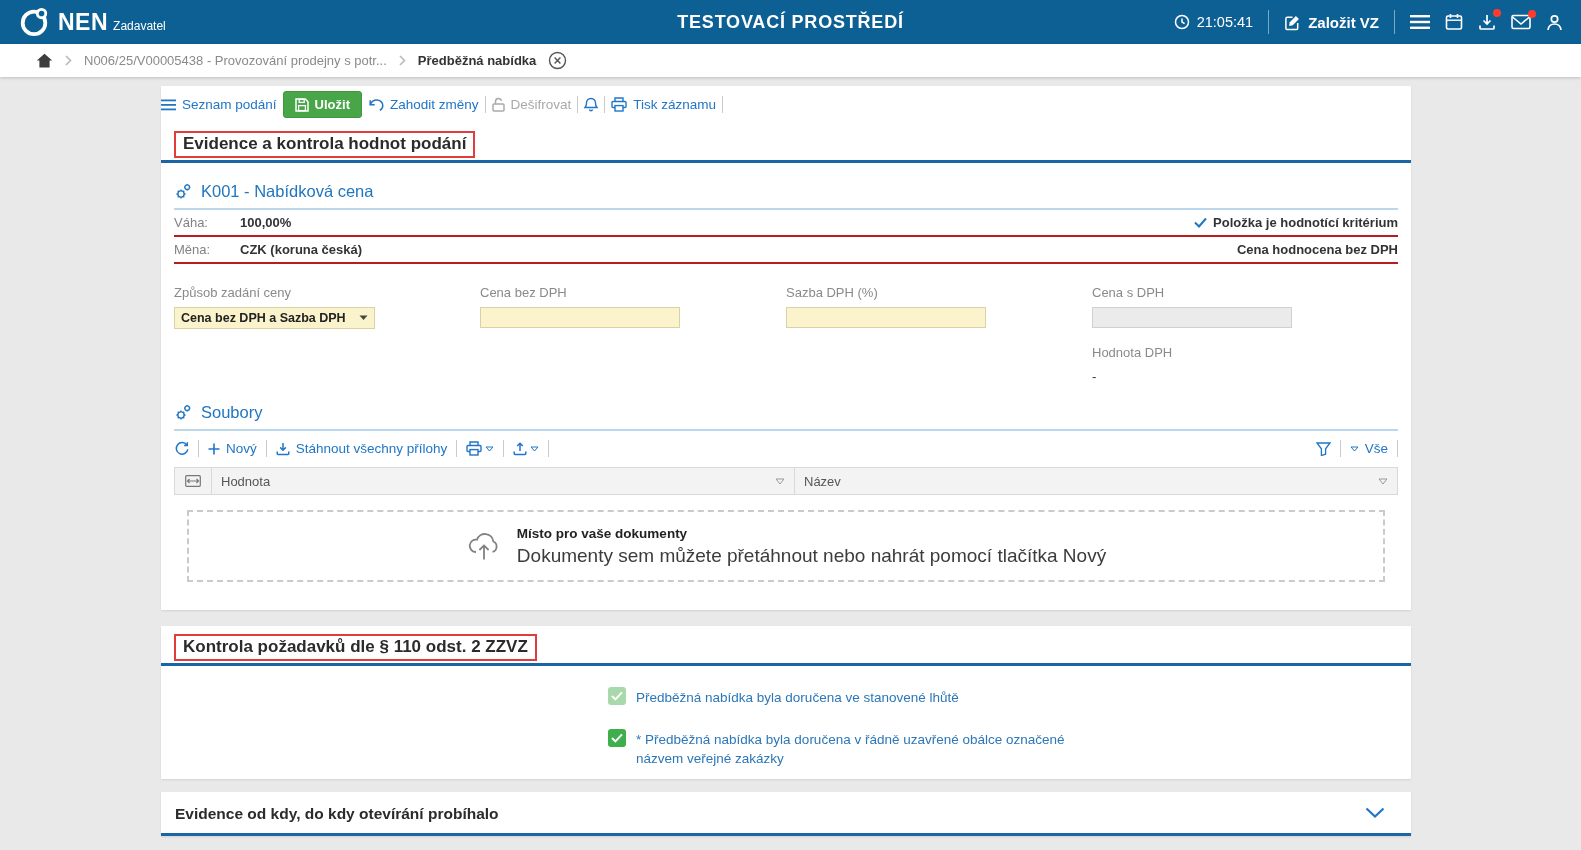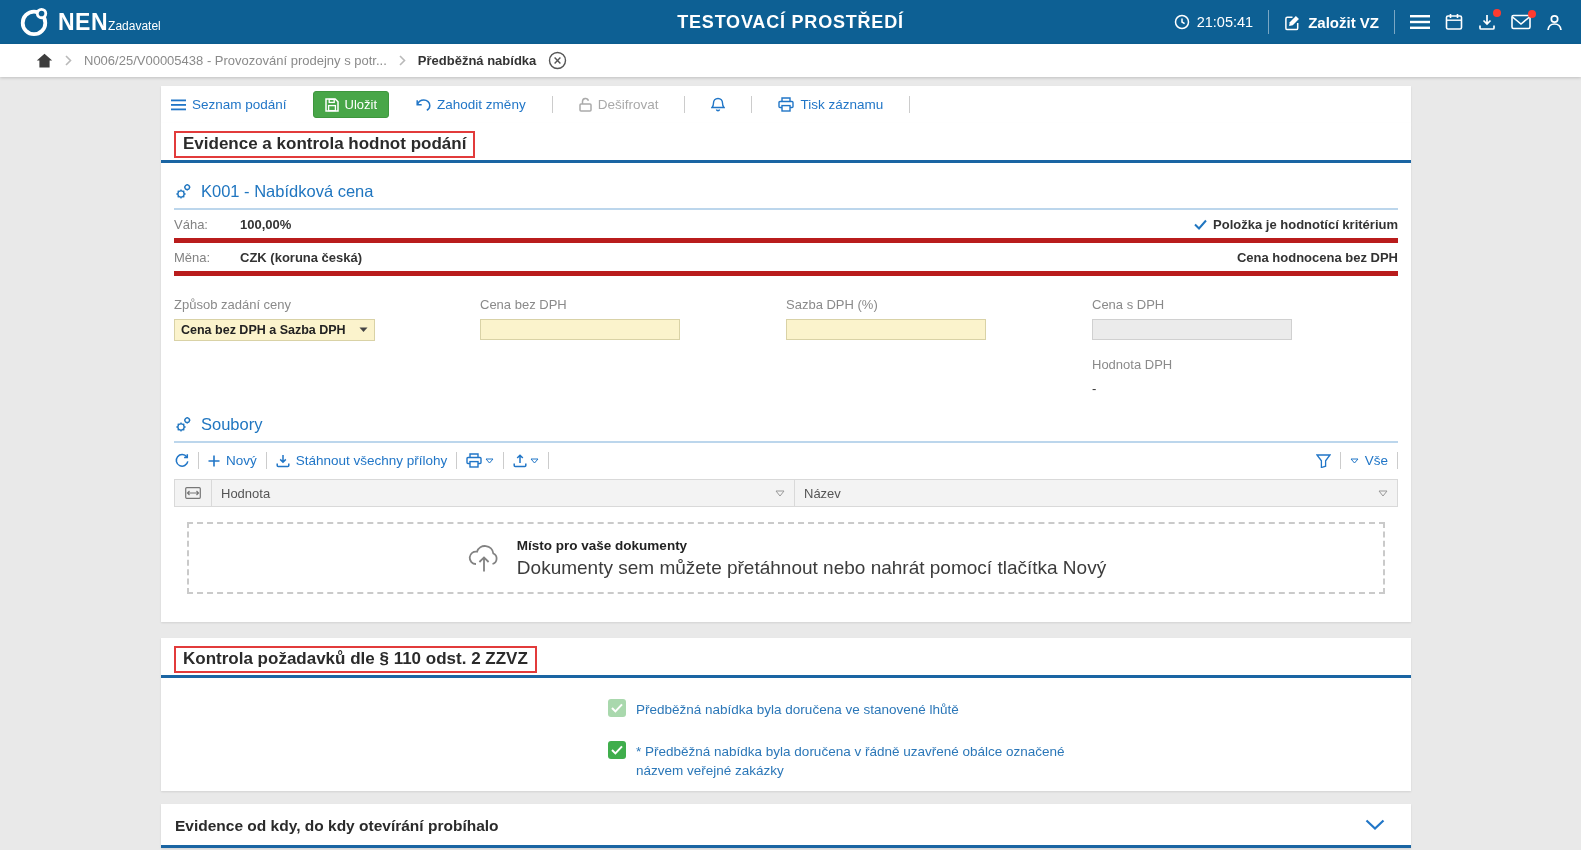--- a/index.html
+++ b/index.html
@@ -6,56 +6,56 @@
   body {
     width: 1581px; height: 850px; overflow: hidden;
     background: #e9e9e9; color: #333;
     font-family: "Liberation Sans", sans-serif; font-size: 13px;
   }
   svg { display: block; }
 
   
   .topbar { height: 44px; background: #0d6094; display: flex; align-items: center; padding: 0 18px; position: relative; color: #fff; }
   .brand { display: flex; align-items: center; gap: 8px; }
-  .brand-text { display: flex; align-items: flex-end; }
+  .brand-text { display: flex; align-items: flex-end; gap: 5px; }
   .brand-name { font-size: 23px; font-weight: bold; letter-spacing: .5px; line-height: 1; }
   .brand-sub { font-size: 12px; margin-bottom: 1px; }
   .env-title { position: absolute; left: 50%; top: 50%; transform: translate(-50%,-50%); font-size: 18px; font-weight: bold; letter-spacing: .8px; white-space: nowrap; }
   .topbar-right { margin-left: auto; display: flex; align-items: center; gap: 15px; }
   .tb-divider { width: 1px; height: 24px; background: rgba(255,255,255,.45); }
   .time-box { display: flex; align-items: center; gap: 7px; font-size: 14.5px; }
   .create-vz { display: flex; align-items: center; gap: 7px; font-size: 15px; font-weight: bold; cursor: pointer; }
   .icon-btn { position: relative; display: flex; cursor: pointer; }
   .badge { position: absolute; top: -4px; right: -5px; width: 8px; height: 8px; border-radius: 50%; background: #ff3b30; }
 
   
   .breadcrumb { height: 33px; background: #fff; display: flex; align-items: center; gap: 12px; padding-left: 36px; box-shadow: 0 1px 3px rgba(0,0,0,.18); position: relative; z-index: 2; }
   .crumb-muted { color: #8a8a8a; font-size: 13px; cursor: pointer; }
   .crumb-current { color: #333; font-size: 13px; font-weight: bold; }
 
   
   .container { width: 1250px; margin-left: 161px; }
   .card { background: #fff; box-shadow: 0 1px 2px rgba(0,0,0,.10); }
 
   
-  .toolbar-card { margin-top: 9px; height: 37px; display: flex; align-items: center; gap: 26px; padding-left: 10px; font-size: 13.5px; }
+  .toolbar-card { margin-top: 9px; height: 37px; display: flex; align-items: center; gap: 6px; font-size: 13.5px; }
   .tool-link { display: flex; align-items: center; gap: 6px; color: #2176c7; cursor: pointer; white-space: nowrap; }
   .tool-link.disabled { color: #a9a9a9; cursor: default; }
   .sep { width: 1px; height: 17px; background: #ccc; }
-  .btn-save { display: flex; align-items: center; gap: 6px; background: #48a648; border: 1px solid #3e963e; color: #fff; font-weight: normal; font-size: 13px; padding: 5px 11px; border-radius: 3px; cursor: pointer; }
+  .btn-save { display: flex; align-items: center; gap: 6px; background: #48a648; border: 1px solid #3e963e; color: #fff; font-weight: bold; font-size: 13px; padding: 5px 11px; border-radius: 3px; cursor: pointer; }
 
   
   .main-card { margin-top: 0; padding-bottom: 28px; }
   .sec-heading { display: inline-block; margin: 8px 0 0 13px; border: 2px solid #e23b3b; padding: 1px 7px 2px; font-size: 17px; font-weight: bold; color: #2b2b2b; }
   .sec-line { height: 3px; background: #1a65a3; margin-top: 2px; }
   .pad { padding: 0 13px; }
   .sub-title { display: flex; align-items: center; gap: 9px; color: #2076c0; font-size: 16.5px; margin-top: 19px; padding-bottom: 7px; }
   .sub-line { height: 2px; background: #bcd6ec; }
 
-  .info-row { display: flex; align-items: center; height: 33px; border-bottom: 5px solid #b91c1c; font-size: 13px; }
+  .info-row { display: flex; align-items: center; height: 27px; border-bottom: 2px solid #b91c1c; font-size: 13px; }
   .info-label { width: 66px; color: #828282; }
   .info-value { font-weight: bold; }
   .info-flag { margin-left: auto; font-weight: bold; display: flex; align-items: center; gap: 6px; }
 
   .form-grid { display: flex; margin-top: 21px; }
   .fcol { width: 340px; }
   .flabel { color: #8a8a8a; font-size: 13px; margin-bottom: 7px; }
   .input { width: 200px; height: 21px; border: 1px solid #c9c9c9; background: #fff; font: inherit; padding: 0 5px; }
   .input-req { background: #fbf3cc; border-color: #d9d2a6; }
   .input-dis { background: #ebebeb; border-color: #d0d0d0; }

